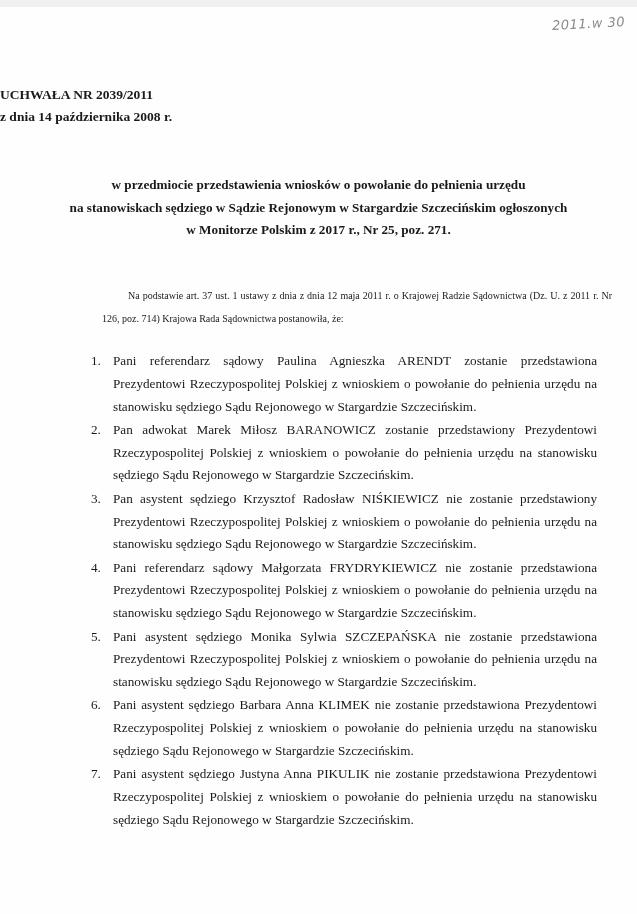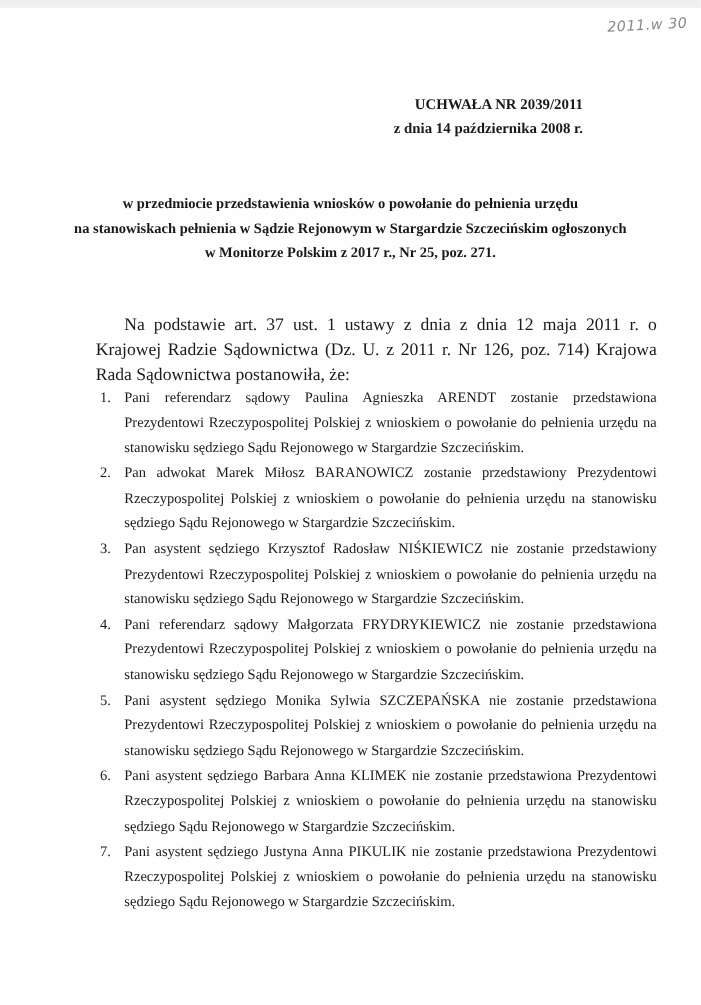--- a/index.html
+++ b/index.html
@@ -10,27 +10,27 @@
     color: #1a1a1a;
     position: relative;
   }
   .topbar { position: absolute; left: 0; top: 0; width: 637px; height: 7px; background: #eef0f2; }
   .handnote {
     position: absolute; left: 552px; top: 16px;
     font-family: "DejaVu Sans", sans-serif; font-style: italic;
     font-size: 13px; color: #8a8a8a; letter-spacing: 0.5px;
     transform: rotate(-3deg);
   }
-  .header { position: absolute; left: 0; top: 84px; width: 530px; text-align: right; font-weight: bold; font-size: 13.5px; }
+  .header { position: absolute; left: 0; top: 84px; width: 530px; text-align: left; font-weight: bold; font-size: 13.5px; }
   .header div { height: 22px; line-height: 22px; }
   .subject { position: absolute; left: 0; top: 174px; width: 637px; text-align: center; font-weight: bold; font-size: 13.2px; }
   .subject div { height: 22.5px; line-height: 22.5px; }
   .intro {
-    position: absolute; left: 87px; top: 285px; width: 510px;
-    font-size: 16px; line-height: 22.5px; text-align: justify;
+    position: absolute; left: 102px; top: 285px; width: 510px;
+    font-size: 10px; line-height: 22.5px; text-align: justify;
   }
   .intro p { margin: 0; text-indent: 26px; }
   .list { position: absolute; left: 87px; top: 350px; width: 510px; margin: 0; padding: 0; list-style: none; }
   .list li {
     position: relative; padding-left: 26px;
     font-size: 13.2px; line-height: 22.8px; text-align: justify;
     margin-bottom: 0.5px;
   }
   .list li .num { position: absolute; left: 4px; top: 0; }
 </style>
@@ -41,21 +41,21 @@
 
 <div class="handnote">2011.w 30</div>
 
 <div class="header">
   <div>UCHWAŁA NR 2039/2011</div>
   <div>z dnia 14 października 2008 r.</div>
 </div>
 
 <div class="subject">
   <div>w przedmiocie przedstawienia wniosków o powołanie do pełnienia urzędu</div>
-  <div>na stanowiskach pełnienia w Sądzie Rejonowym w Stargardzie Szczecińskim ogłoszonych</div>
+  <div>na stanowiskach sędziego w Sądzie Rejonowym w Stargardzie Szczecińskim ogłoszonych</div>
   <div>w Monitorze Polskim z 2017 r., Nr 25, poz. 271.</div>
 </div>
 
 <div class="intro">
   <p>Na podstawie art. 37 ust. 1 ustawy z dnia z dnia 12 maja 2011 r. o Krajowej Radzie Sądownictwa (Dz. U. z 2011 r. Nr 126, poz. 714) Krajowa Rada Sądownictwa postanowiła, że:</p>
 </div>
 
 <ol class="list">
   <li><span class="num">1.</span><span>Pani referendarz sądowy Paulina Agnieszka ARENDT zostanie przedstawiona Prezydentowi Rzeczypospolitej Polskiej z wnioskiem o powołanie do pełnienia urzędu na stanowisku sędziego Sądu Rejonowego w Stargardzie Szczecińskim.</span></li>
   <li><span class="num">2.</span><span>Pan adwokat Marek Miłosz BARANOWICZ zostanie przedstawiony Prezydentowi Rzeczypospolitej Polskiej z wnioskiem o powołanie do pełnienia urzędu na stanowisku sędziego Sądu Rejonowego w Stargardzie Szczecińskim.</span></li>

